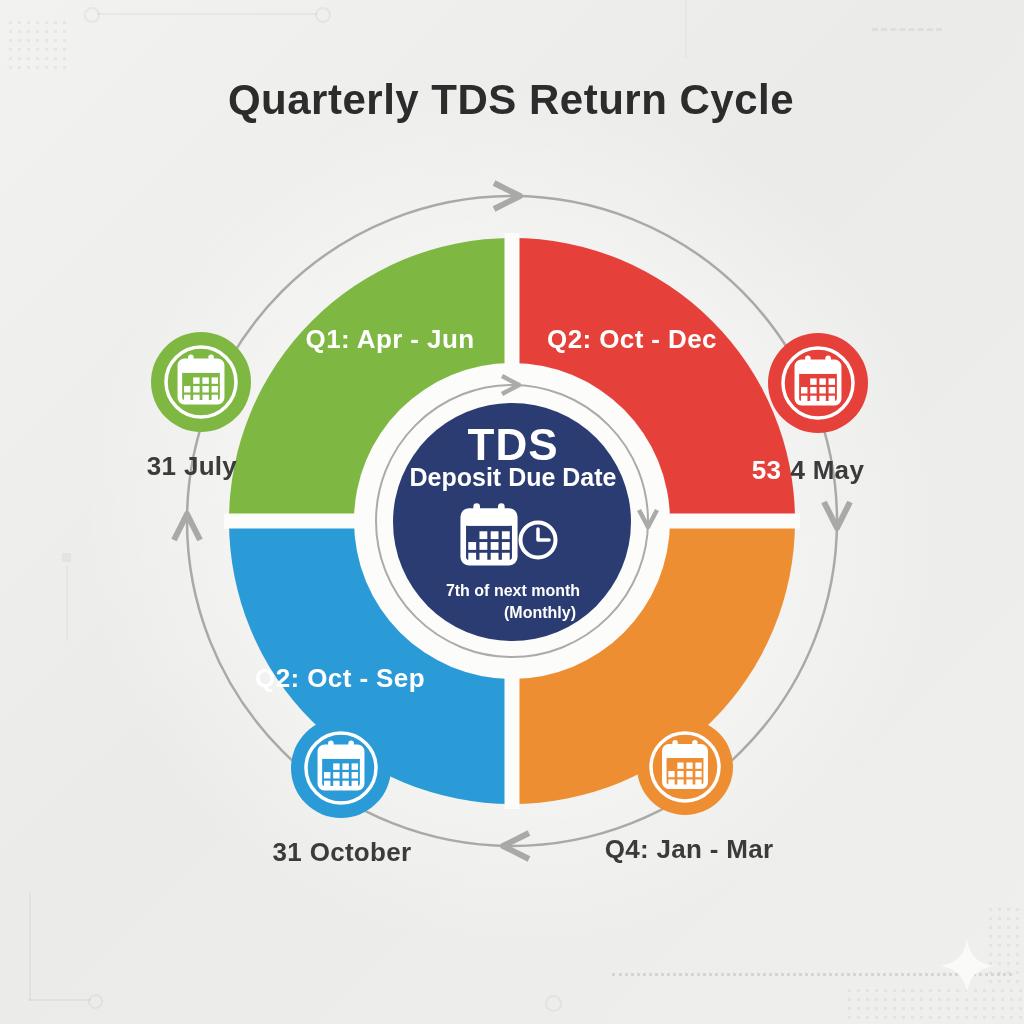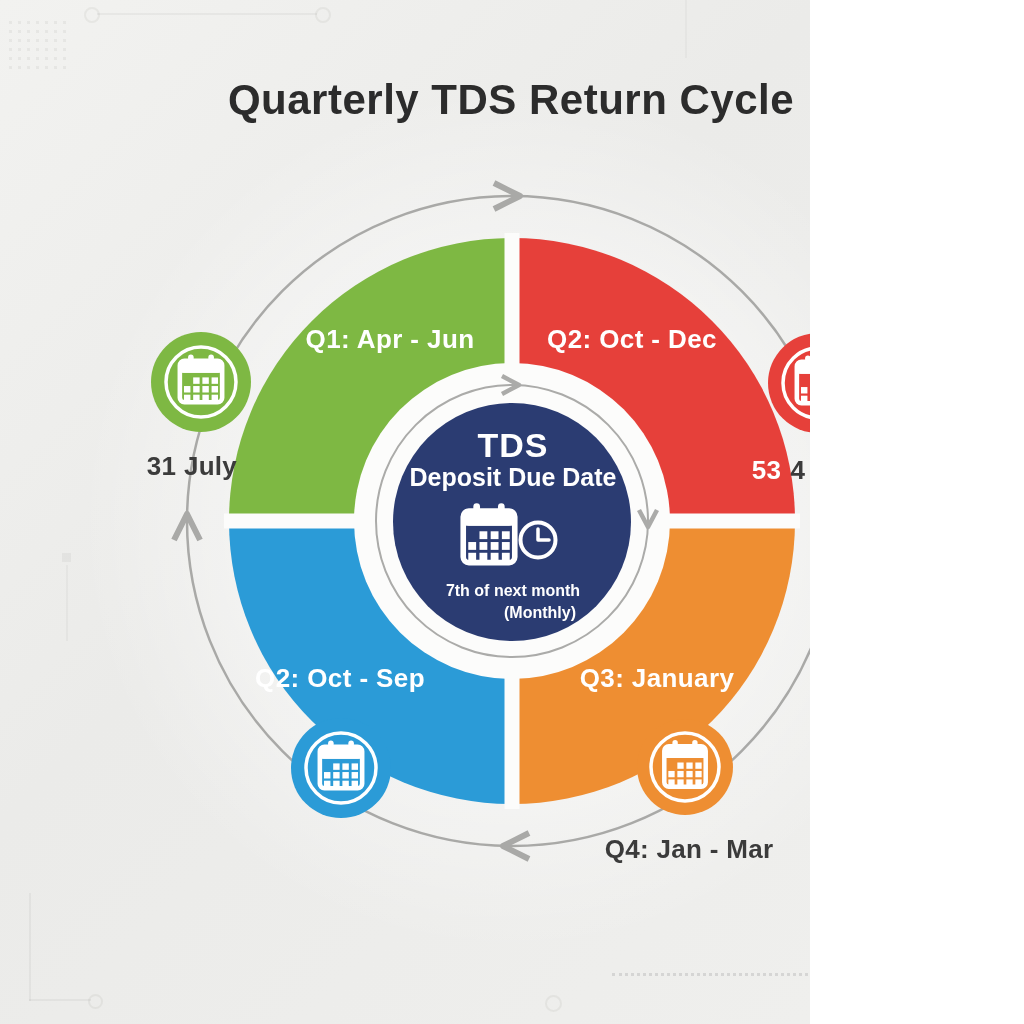--- a/index.html
+++ b/index.html
@@ -1,34 +1,34 @@
 <!DOCTYPE html>
 <html><head>
 <meta charset="utf-8">
 <style>
   html,body { margin:0; padding:0; }
   body { width:1024px; height:1024px; font-family:"Liberation Sans", sans-serif; }
   .canvas {
-    position:relative; width:810px; height:1024px; overflow:hidden;
+    position:relative; width:1024px; height:1024px; overflow:hidden;
     background:linear-gradient(135deg,#f2f2f0 0%,#ebebe9 45%,#efefed 100%);
   }
   .glow {
     position:absolute; left:62px; top:70px; width:900px; height:900px; border-radius:50%;
     background:radial-gradient(circle, rgba(255,255,255,0.85) 0%, rgba(255,255,255,0.35) 45%, rgba(255,255,255,0) 68%);
   }
   .title {
     position:absolute; left:511px; top:100px; transform:translate(-50%,-50%);
     font-size:42px; font-weight:bold; color:#2c2c2c; letter-spacing:0.5px; white-space:nowrap;
   }
   svg.wheel { position:absolute; left:0; top:0; z-index:2; }
   .label { position:absolute; transform:translate(-50%,-50%); font-weight:bold; white-space:nowrap; z-index:3; }
   .q-label { font-size:26px; color:#ffffff; letter-spacing:0.4px; }
   .m-label { font-size:26px; color:#3b3b3b; letter-spacing:0.3px; }
   .m-white { color:#ffffff; margin-right:9px; }
-  .c-heading { font-size:34px; color:#ffffff; letter-spacing:1px; }
+  .c-heading { font-size:44px; color:#ffffff; letter-spacing:1px; }
   .c-sub { font-size:25px; color:#ffffff; }
   .c-note { font-size:16px; color:#ffffff; }
   
   .decor { position:absolute; pointer-events:none; }
   .tl-line { left:97px; top:13px; width:220px; border-top:2px solid rgba(100,100,95,0.07); }
   .node-c { border:2px solid rgba(100,100,95,0.08); border-radius:50%; }
   .tl-node1 { left:84px; top:7px; width:12px; height:12px; }
   .tl-node2 { left:315px; top:7px; width:12px; height:12px; }
   .dots { background-image:radial-gradient(rgba(80,80,75,0.07) 1.6px, transparent 1.6px); background-size:9px 9px; }
   .tl-dots { left:6px; top:18px; width:60px; height:56px; }
@@ -226,26 +226,26 @@
             <rect x="1.5" y="13.8" width="7" height="7"></rect>
             <rect x="11.5" y="13.8" width="7" height="7"></rect>
         </g>
       </g>
     </g>
   </svg>
 
   <div class="label q-label" style="left:390px; top:339px;">Q1: Apr - Jun</div>
   <div class="label q-label" style="left:632px; top:339px;text-align:center;">Q2: Oct - Dec</div>
   <div class="label q-label" style="left:340px; top:678px;">Q2: Oct - Sep</div>
-  <div class="label q-label" style="left:657px; top:678px;">Q3: January</div>
 
   <div class="label m-label" style="left:192px; top:466px;">31 July</div>
   <div class="label m-label" style="left:808px; top:470px;">
     <span class="m-white">53</span><span>4 May</span>
   </div>
+  <div class="label m-label" style="left:342px; top:852px;">31 October</div>
   <div class="label m-label" style="left:689px; top:849px;text-align:right;">Q4: Jan - Mar</div>
 
   <div class="label c-heading" style="left:513px; top:445px;">TDS</div>
   <div class="label c-sub" style="left:513px; top:477px;">Deposit Due Date</div>
   <div class="label c-note" style="left:513px; top:591px;">7th of next month</div>
   <div class="label c-note" style="left:540px; top:613px;">(Monthly)</div>
 
 </div>
 
 </body></html>

